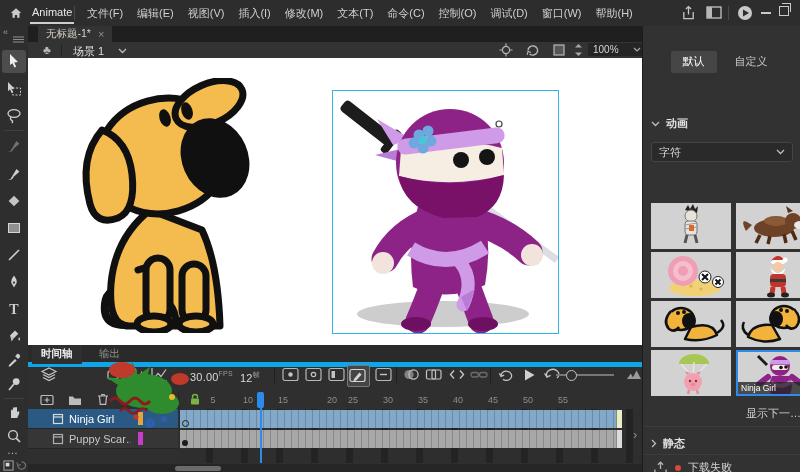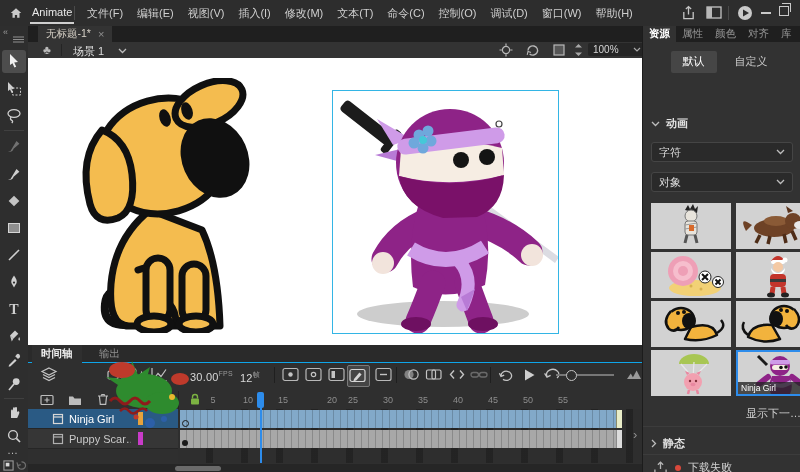--- a/index.html
+++ b/index.html
@@ -323,21 +323,21 @@
           <circle cx="90" cy="57" r="5.5"></circle>
           <circle cx="81" cy="52" r="5.5"></circle>
         </g>
       <circle cx="90" cy="49" r="4" fill="#45C8D8"></circle>
       <circle cx="166" cy="33" r="3" fill="rgba(255,255,255,.5)" stroke="#444" stroke-width="1.2"></circle>
     </svg>
   </div>
 </div>
 
 <div class="r" id="timeline">
-  <div class="r" style="left:0;top:0;width:614px;height:17px;background:#2a2a2a;border-bottom:1px solid #0ea5e9">
+  <div class="r" style="left:0;top:0;width:614px;height:17px;background:#2a2a2a;border-bottom:5px solid #0ea5e9">
     <span class="r tl-tab" style="left:4px;color:#f0f0f0;font-weight:bold;background:#2f2f2f">时间轴</span>
     <span class="r tl-tab" style="left:62px;color:#8f8f8f">输出</span>
   </div>
 
   <div class="r tl-ico" style="left:12px">
     <svg viewBox="0 0 18 16" fill="none" stroke="#c4c4c4" stroke-width="1.2">
         <path d="M9 1 L16 4.5 9 8 2 4.5 Z"></path>
         <path d="M3 7.5 L9 10.5 L15 7.5"></path>
         <path d="M3 10.5 L9 13.5 L15 10.5"></path>
       </svg>
@@ -549,49 +549,36 @@
       <circle cx="66" cy="62" r="3" fill="#2C5FA8"></circle>
       <circle cx="74" cy="40" r="3" fill="#E8B82E"></circle>
       <circle cx="38" cy="60" r="2.5" fill="#BF3A2B"></circle>
     </svg>
   </div>
 
   <span class="r" style="left:605px;top:82px;color:#8f8f8f;font-size:13px">›</span>
 </div>
 
 <div class="r" id="rpanel">
-  <div id="rtabs" class="r">
-    <span class="on">资源</span>
-    <span>属性</span>
-    <span>颜色</span>
-    <span>对齐</span>
-    <span>库</span>
-  </div>
 
   <div class="r" style="left:0;top:25px;width:158px;display:flex;justify-content:center;gap:12px;align-items:center">
     <span class="seg-on">默认</span>
     <span class="seg-off">自定义</span>
   </div>
 
 
   <div class="r sechead" style="left:8px;top:90px">
     <svg width="9" height="6" viewBox="0 0 9 6">
         <path d="M1 1 L4.5 4.5 L8 1" fill="none" stroke="#bdbdbd" stroke-width="1.3"></path>
       </svg>
     <span>动画</span>
   </div>
 
   <div class="r drop" style="top:116px">
     <span>字符</span>
-    <svg width="9" height="6" viewBox="0 0 9 6">
-        <path d="M1 1 L4.5 4.5 L8 1" fill="none" stroke="#bdbdbd" stroke-width="1.3"></path>
-      </svg>
-  </div>
-  <div class="r drop" style="top:146px">
-    <span>对象</span>
     <svg width="9" height="6" viewBox="0 0 9 6">
         <path d="M1 1 L4.5 4.5 L8 1" fill="none" stroke="#bdbdbd" stroke-width="1.3"></path>
       </svg>
   </div>
 
   <div class="r cell" style="left:8px;top:177px">
     <svg width="80" height="46" viewBox="0 0 80 46">
       <g transform="translate(40,23)">
         <path d="M-6 -16 L-3 -21 L-1 -17 L2 -22 L4 -17 L7 -20 L6 -13 Z" fill="#222"></path>
         <circle cx="0" cy="-10" r="6" fill="#E8E4DC" stroke="#777"></circle>

